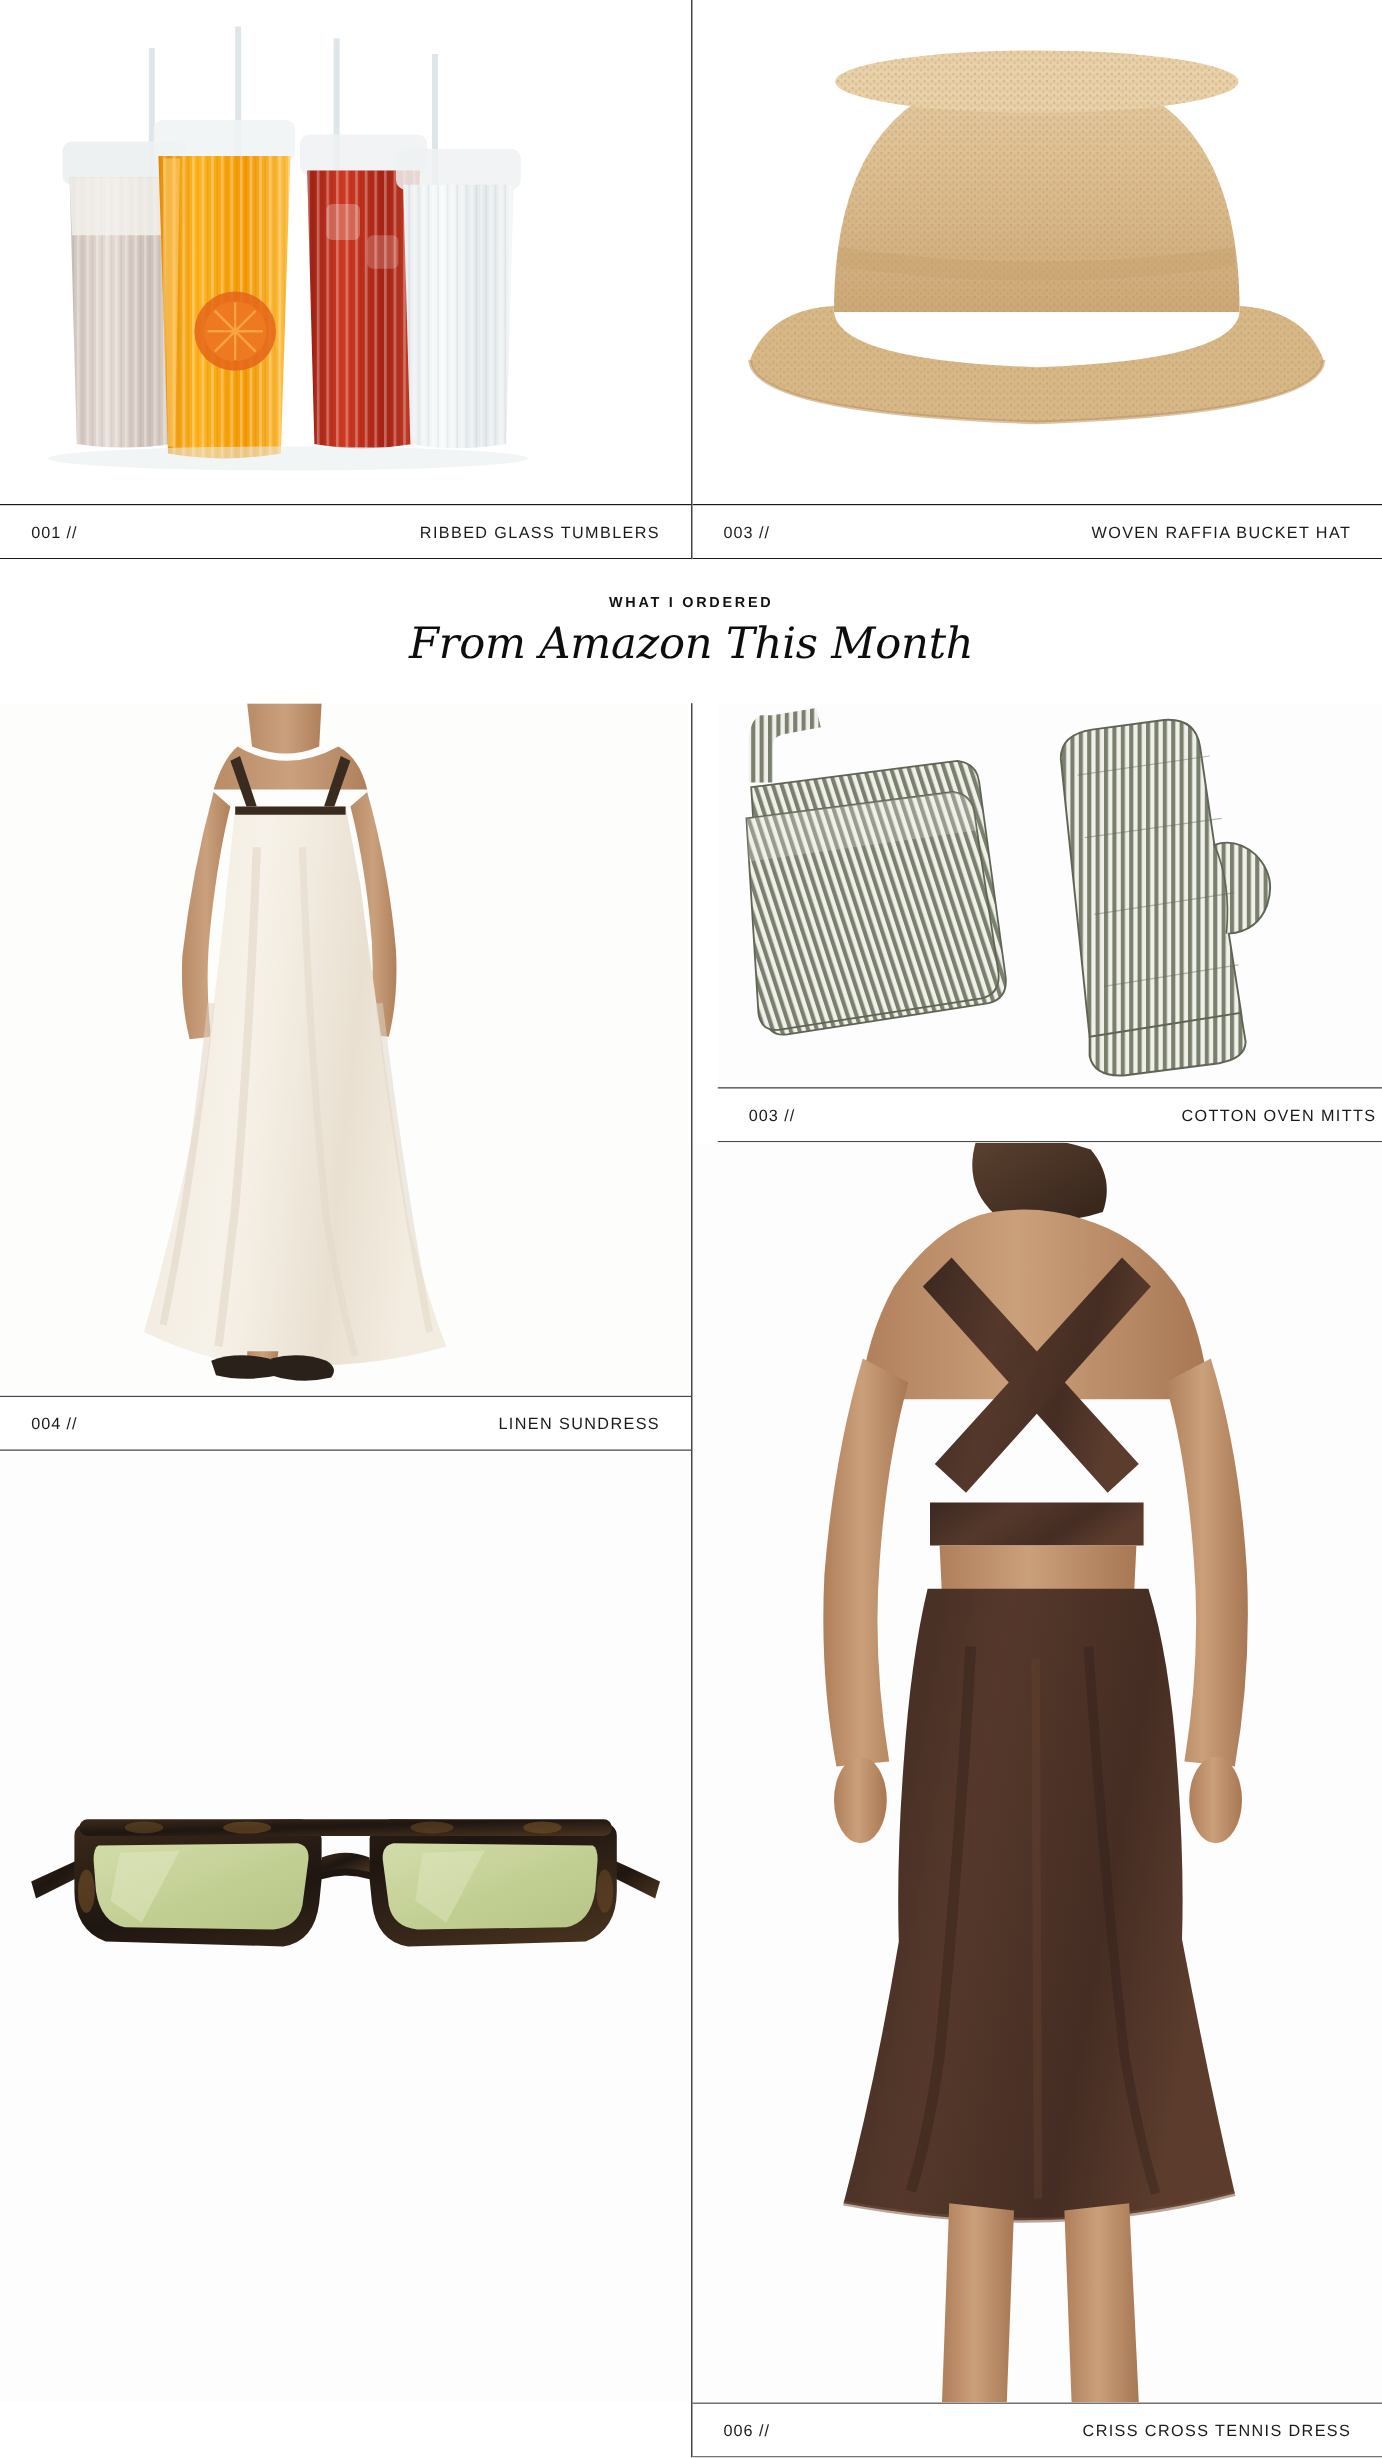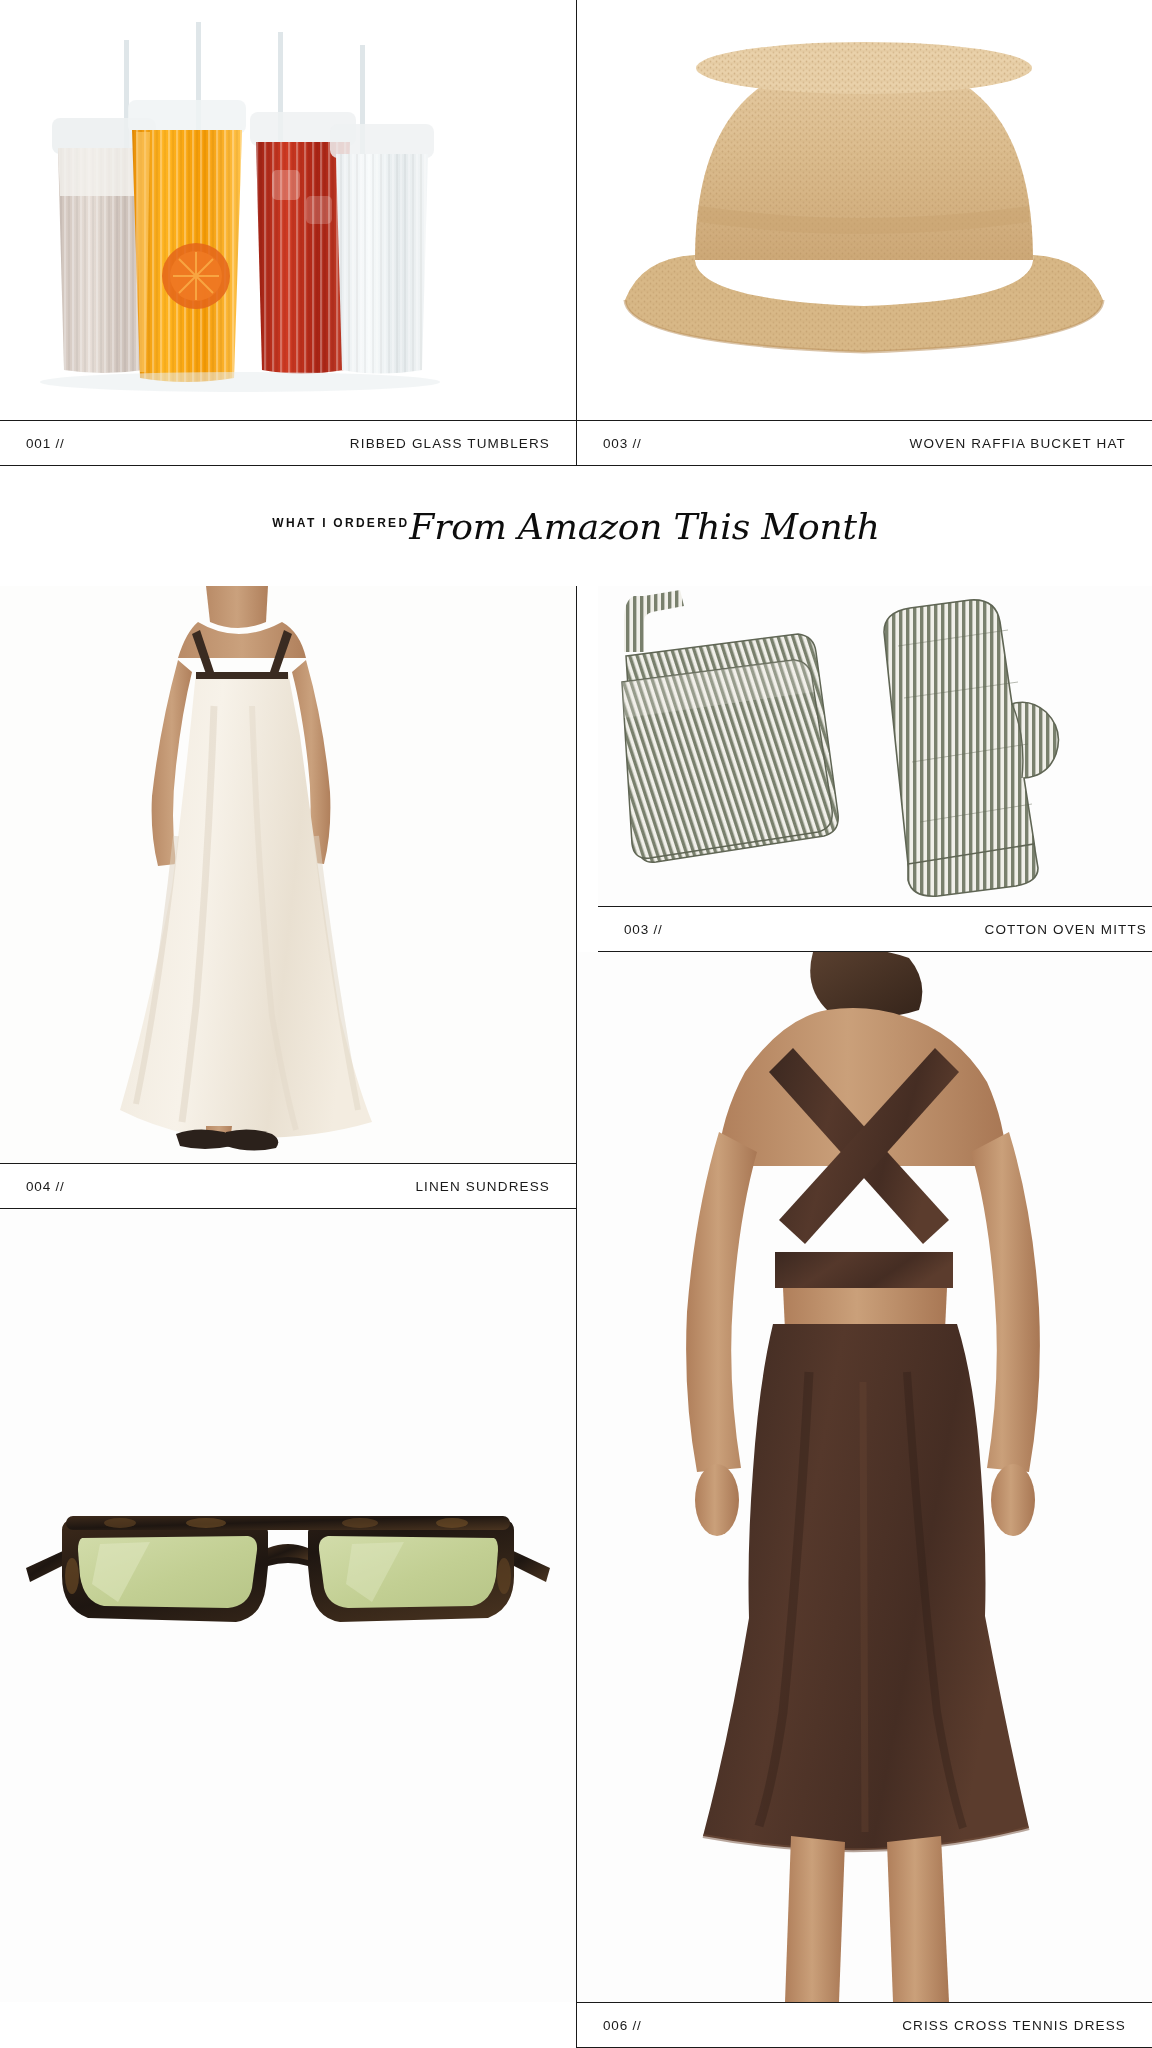--- a/index.html
+++ b/index.html
@@ -46,21 +46,21 @@
   }
 
   
   .vline { position: absolute; width: 1px; background: #1a1a1a; }
 
   
   .titleblock {
     position: absolute;
     left: 0; top: 466px;
     width: 1152px; height: 120px;
-    display: flex; 
+    display: flex; flex-direction: column;
     align-items: center; justify-content: center;
     background: #fff;
   }
   .kicker {
     font-size: 12px;
     font-weight: bold;
     letter-spacing: 0.19em;
     color: #111;
     text-transform: uppercase;
     margin-bottom: 7px;

